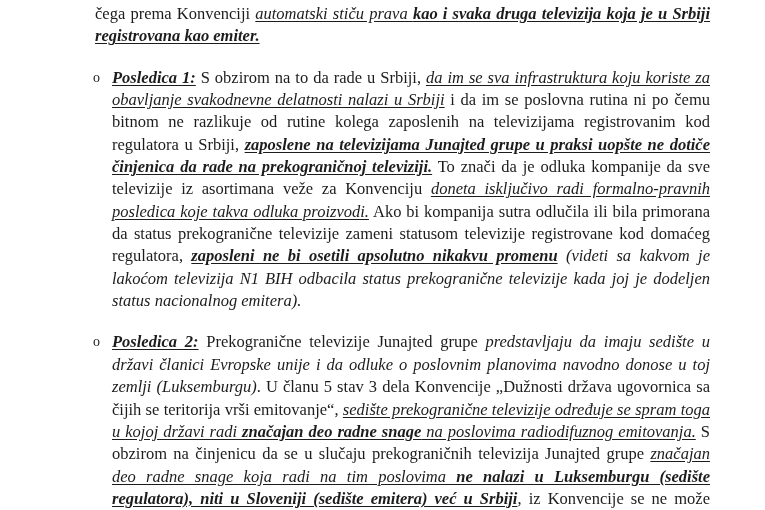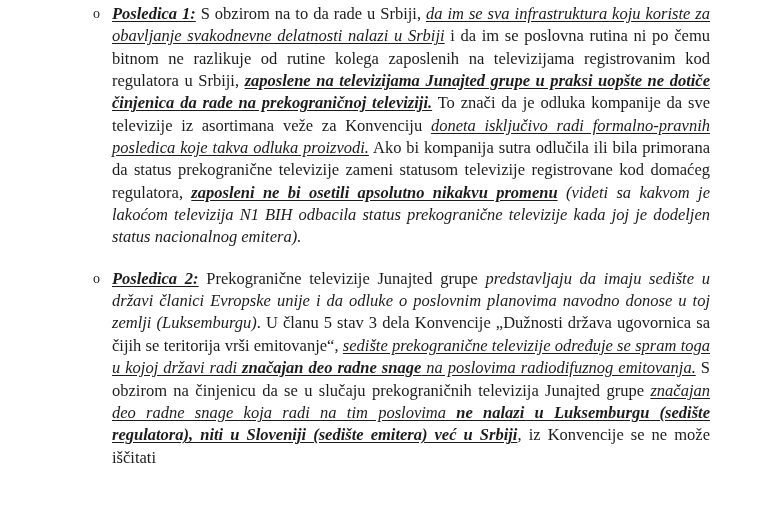--- a/index.html
+++ b/index.html
@@ -45,16 +45,17 @@
   .seg-r  { }
   .seg-i  { font-style: italic; }
   .seg-iu { font-style: italic; text-decoration: underline; text-underline-offset: 2px; }
   .seg-biu{ font-weight: bold; font-style: italic; text-decoration: underline; text-underline-offset: 2px; }
 </style>
 </head>
 <body>
 
 <div class="doc">
   <div>
+      <div class="para"><span class="seg-r">čega prema Konvenciji </span><span class="seg-iu">automatski stiču prava </span><span class="seg-biu">kao i svaka druga televizija koja je u Srbiji registrovana kao emiter.</span></div>
       <div class="para list-item"><span class="bullet">o</span><span class="seg-biu">Posledica 1:</span><span class="seg-r"> S obzirom na to da rade u Srbiji, </span><span class="seg-iu">da im se sva infrastruktura koju koriste za obavljanje svakodnevne delatnosti nalazi u Srbiji</span><span class="seg-r"> i da im se poslovna rutina ni po čemu bitnom ne razlikuje od rutine kolega zaposlenih na televizijama registrovanim kod regulatora u Srbiji, </span><span class="seg-biu">zaposlene na televizijama Junajted grupe u praksi uopšte ne dotiče činjenica da rade na prekograničnoj televiziji.</span><span class="seg-r"> To znači da je odluka kompanije da sve televizije iz asortimana veže za Konvenciju </span><span class="seg-iu">doneta isključivo radi formalno-pravnih posledica koje takva odluka proizvodi.</span><span class="seg-r"> Ako bi kompanija sutra odlučila ili bila primorana da status prekogranične televizije zameni statusom televizije registrovane kod domaćeg regulatora, </span><span class="seg-biu">zaposleni ne bi osetili apsolutno nikakvu promenu</span><span class="seg-i"> (videti sa kakvom je lakoćom televizija N1 BIH odbacila status prekogranične televizije kada joj je dodeljen status nacionalnog emitera).</span></div>
       <div class="para list-item"><span class="bullet">o</span><span class="seg-biu">Posledica 2:</span><span class="seg-r"> Prekogranične televizije Junajted grupe </span><span class="seg-i">predstavljaju da imaju sedište u državi članici Evropske unije i da odluke o poslovnim planovima navodno donose u toj zemlji (Luksemburgu)</span><span class="seg-r">. U članu 5 stav 3 dela Konvencije „Dužnosti država ugovornica sa čijih se teritorija vrši emitovanje“, </span><span class="seg-iu">sedište prekogranične televizije određuje se spram toga u kojoj državi radi </span><span class="seg-biu">značajan deo radne snage</span><span class="seg-iu"> na poslovima radiodifuznog emitovanja.</span><span class="seg-r"> S obzirom na činjenicu da se u slučaju prekograničnih televizija Junajted grupe </span><span class="seg-iu">značajan deo radne snage koja radi na tim poslovima</span><span class="seg-biu"> ne nalazi u Luksemburgu (sedište regulatora), niti u Sloveniji (sedište emitera) već u Srbiji</span><span class="seg-r">, iz Konvencije se ne može iščitati </span></div>
     </div>
 </div>
 
 </body></html>

